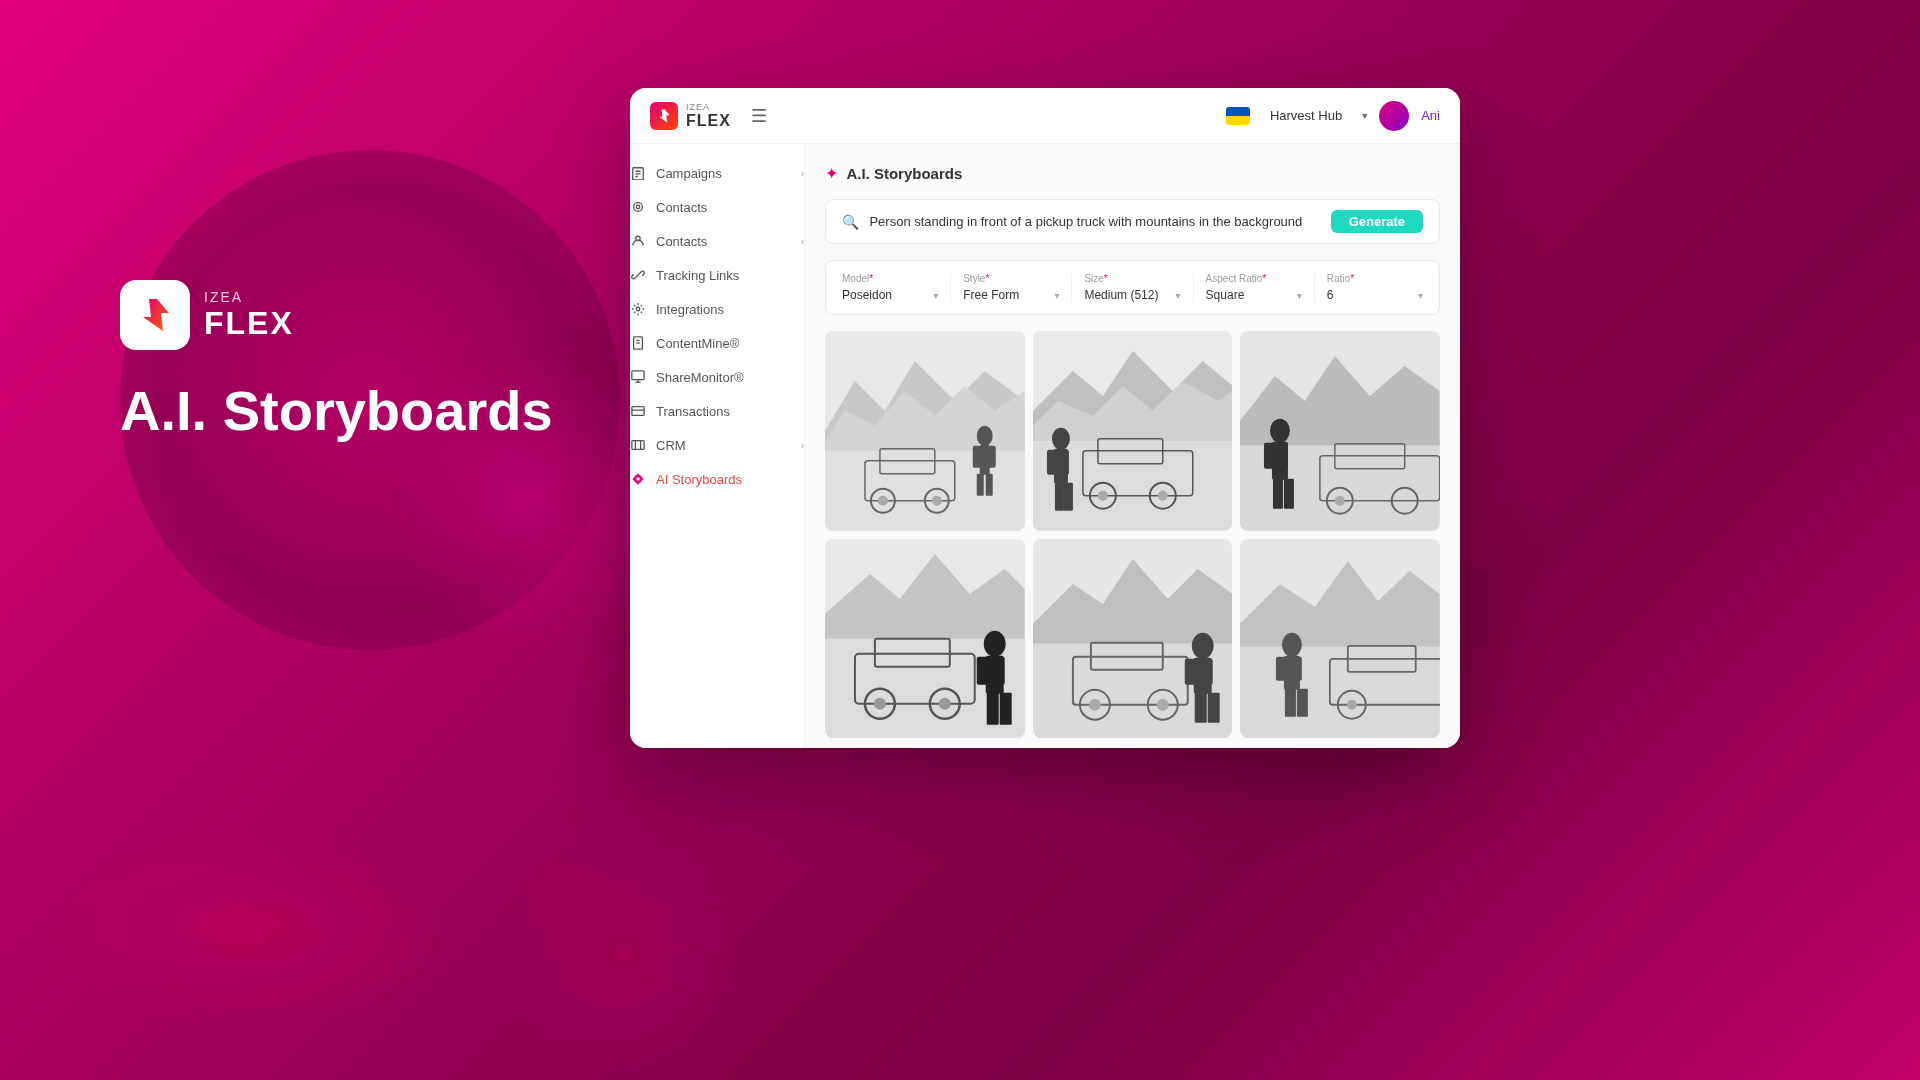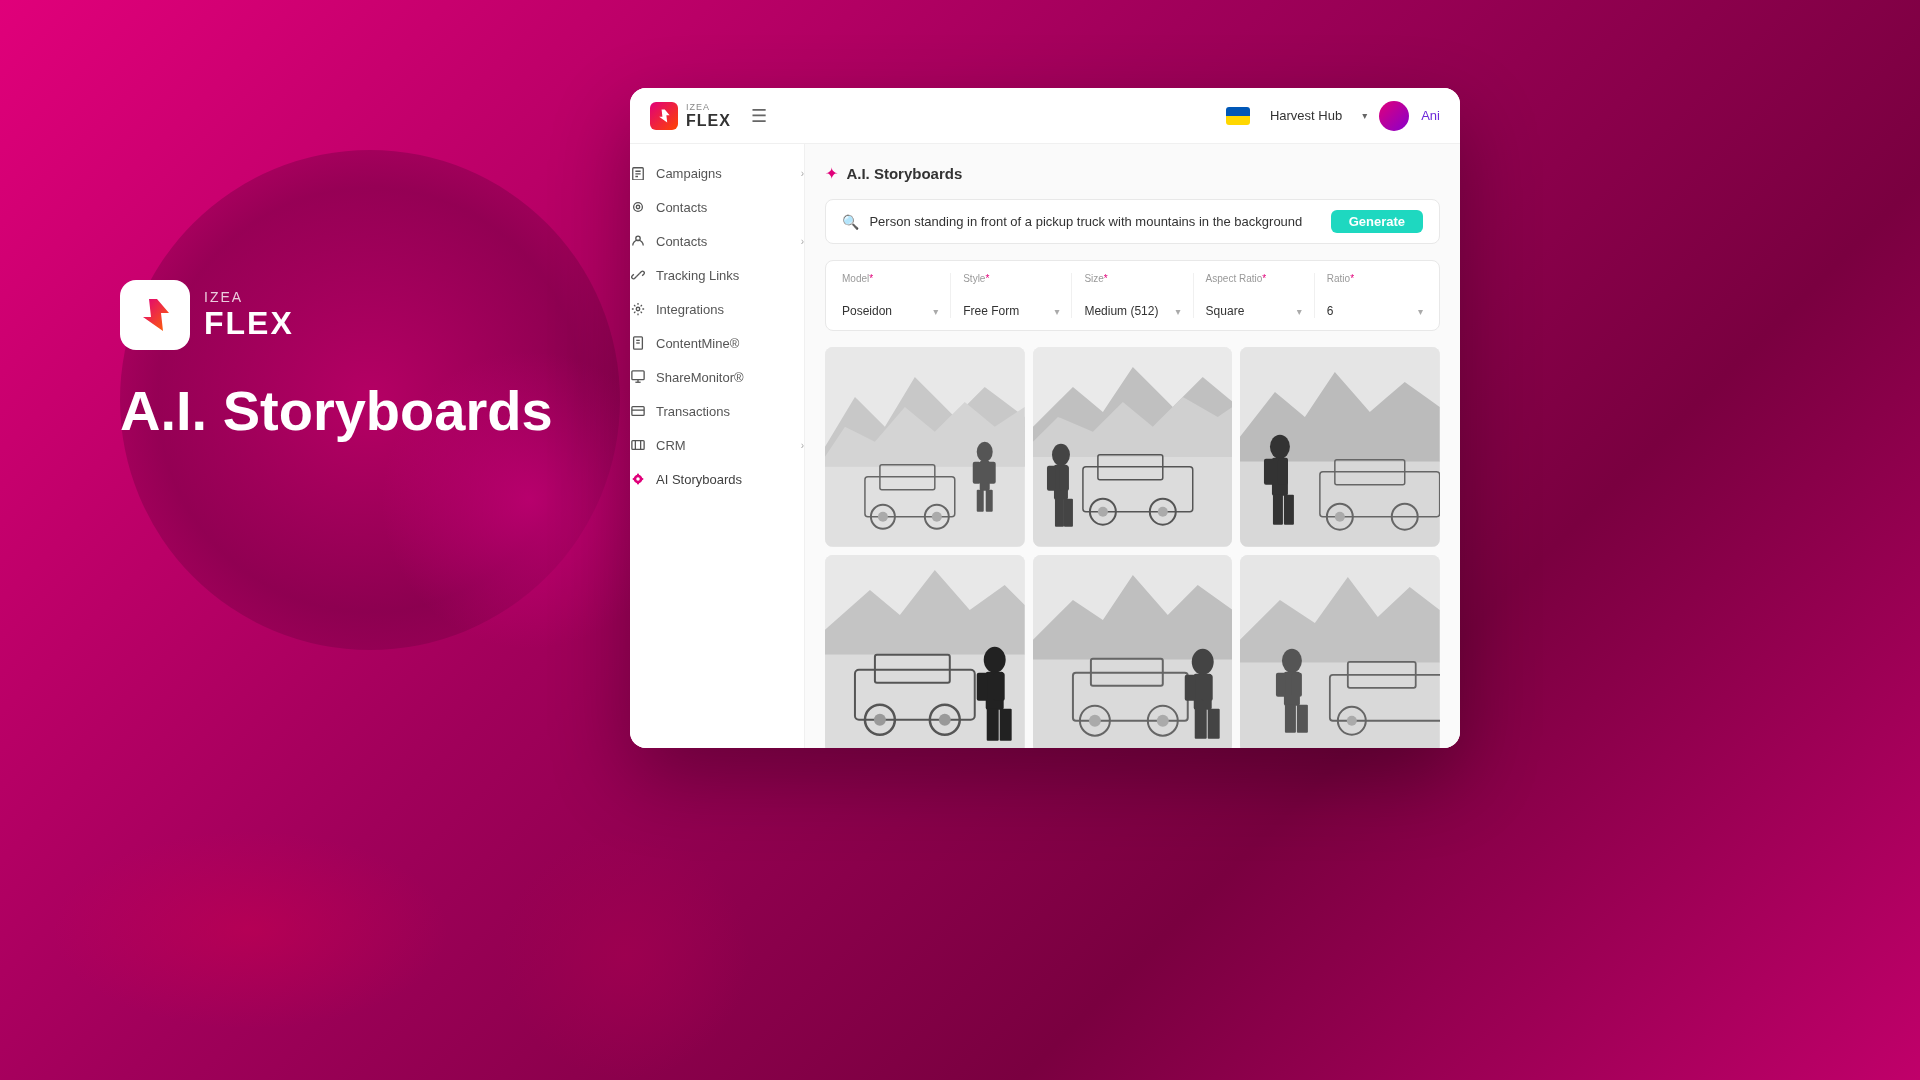--- a/index.html
+++ b/index.html
@@ -297,21 +297,21 @@
       gap: 12px;
       margin-bottom: 16px;
       background: white;
       border: 1px solid #e8e8e8;
       border-radius: 8px;
       padding: 12px 16px;
     }
     .control-group {
       display: flex;
       flex-direction: column;
-      gap: 20px;
+      gap: 4px;
       flex: 1;
     }
     .control-label {
       font-size: 10px;
       color: #999;
       font-weight: 500;
     }
     .control-label span.required {
       color: #e0007a;
     }
@@ -517,21 +517,21 @@
         <span class="nav-icon" style="color:#e0007a;">
           <svg width="14" height="14" viewBox="0 0 16 16" fill="#e0007a">
             <circle cx="8" cy="8" r="5"></circle>
               <circle cx="8" cy="8" r="2" fill="white"></circle>
             <circle cx="8" cy="3" r="1.2" fill="#e0007a"></circle>
               <circle cx="13" cy="8" r="1.2" fill="#e0007a"></circle>
             <circle cx="8" cy="13" r="1.2" fill="#e0007a"></circle>
               <circle cx="3" cy="8" r="1.2" fill="#e0007a"></circle>
           </svg>
         </span>
-        <span style="color:#404040;">AI Storyboards</span>
+        <span style="color:#ef4444;">AI Storyboards</span>
       </div>
 
     </nav>
 
     <div class="main-content">
 
       <div class="page-header">
         <span class="page-header-icon">✦</span>
         <span class="page-header-title">A.I. Storyboards</span>
       </div>

